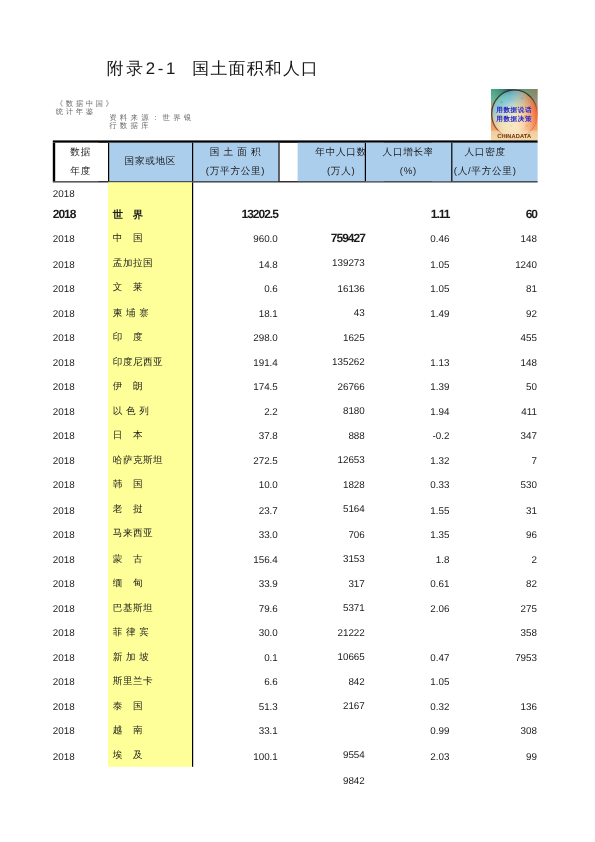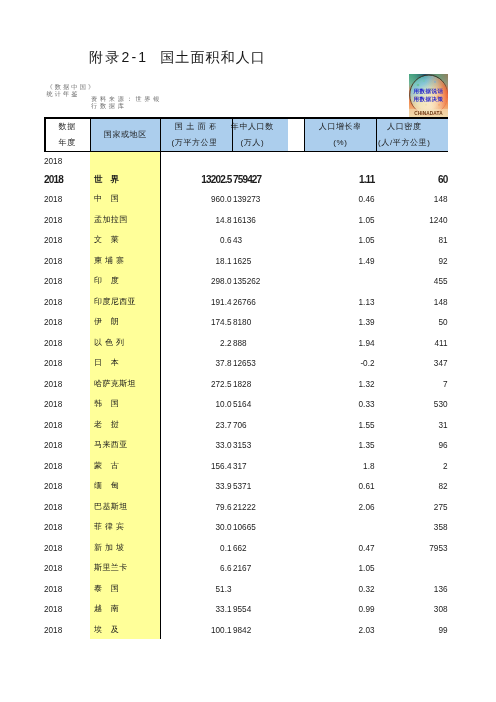--- a/index.html
+++ b/index.html
@@ -32,21 +32,21 @@
   .rows{position:absolute;left:0;top:35.2px;width:404px;}
   .ycol{position:absolute;left:46px;top:0;width:70px;background:#ffff99;}
   .yline{position:absolute;left:116px;top:0;width:1px;background:#000;}
   .row{position:relative;height:20.5px;}
   .row.first{height:15.7px;}
   .cell{position:absolute;font-size:8.2px;color:#1b1b1b;white-space:pre;line-height:23.4px;}
   .row.first .cell{line-height:20.6px;}
   .c0{left:0;width:45.6px;text-align:left;}
   .c1{left:50px;width:66px;text-align:left;font-size:8px;letter-spacing:0.4px;line-height:21.5px;}
   .c2{left:118px;width:69.5px;text-align:right;}
-  .c3{left:189px;width:71px;}
+  .c3{left:189px;width:71px;text-align:right;margin-top:20px;}
   .c4{left:261px;width:69.5px;text-align:right;}
   .c5{left:333px;width:70.5px;text-align:right;}
   .row.bold .cell{font-weight:bold;font-size:10px;letter-spacing:-0.85px;line-height:24.3px;}
   .row.bold .c1{font-size:8.6px;letter-spacing:-0.3px;line-height:22.3px;}
 </style>
 </head>
 <body>
 
 <div class="page">
   <div class="title"><span class="pfx">附录2-1</span><span class="tgap"></span><span>国土面积和人口</span></div>
@@ -139,21 +139,21 @@
         <div class="hc white" style="left: 0px; width: 24px; padding-left: 14px;">
           <div>数据年度</div>
         </div>
         <div class="hc" style="left: 46px; width: 70px;">
           <div>国家或地区</div>
         </div>
         <div class="hc" style="left: 116px; width: 72px;">
           <div>国 土 面 积</div>
           <div>(万平方公里)</div>
         </div>
-        <div class="hc" style="left: 172px; width: 72px;">
+        <div class="hc" style="left: 204px; width: 72px;">
           <div>年中人口数</div>
           <div>(万人)</div>
         </div>
         <div class="hc" style="left: 260px; width: 72px;">
           <div>人口增长率</div>
           <div>(%)</div>
         </div>
         <div class="hc" style="left: 316px; width: 88px;">
           <div>人口密度</div>
           <div>(人/平方公里)</div>
@@ -315,21 +315,21 @@
           <div class="cell c0">2018</div>
           <div class="cell c1">菲 律 宾</div>
           <div class="cell c2">30.0</div>
           <div class="cell c3">10665</div>
           <div class="cell c5">358</div>
         </div>
         <div class="row">
           <div class="cell c0">2018</div>
           <div class="cell c1">新 加 坡</div>
           <div class="cell c2">0.1</div>
-          <div class="cell c3">662</div>
+          <div class="cell c3">842</div>
           <div class="cell c4">0.47</div>
           <div class="cell c5">7953</div>
         </div>
         <div class="row">
           <div class="cell c0">2018</div>
           <div class="cell c1">斯里兰卡</div>
           <div class="cell c2">6.6</div>
           <div class="cell c3">2167</div>
           <div class="cell c4">1.05</div>
         </div>

